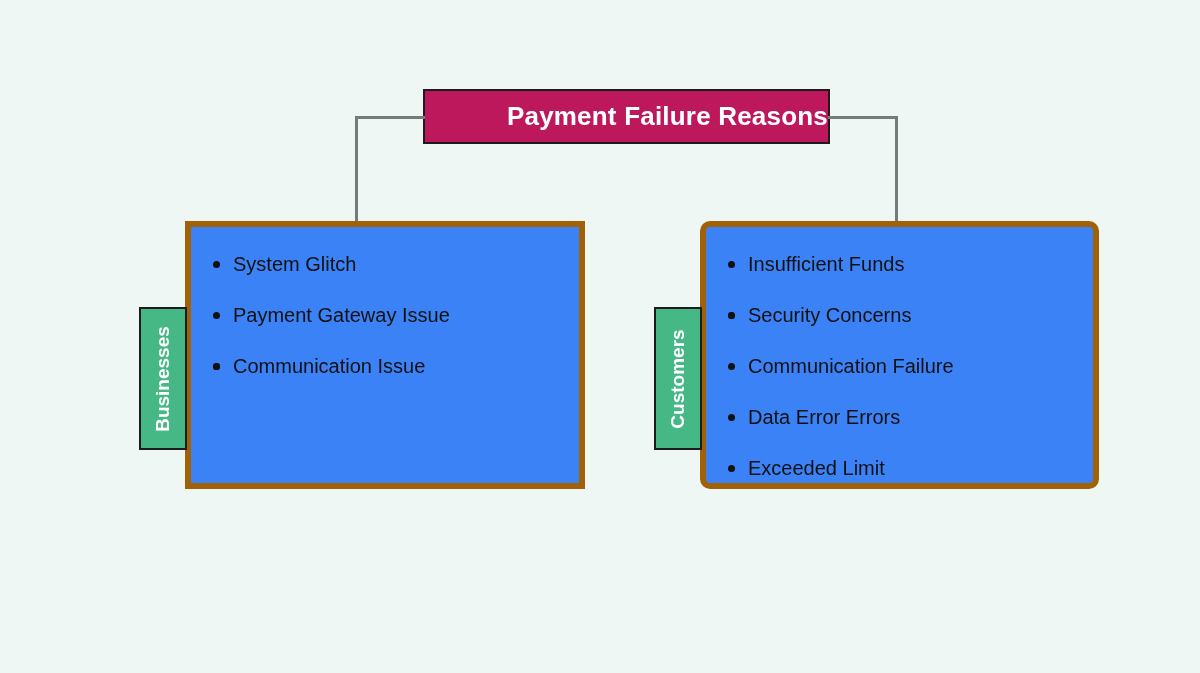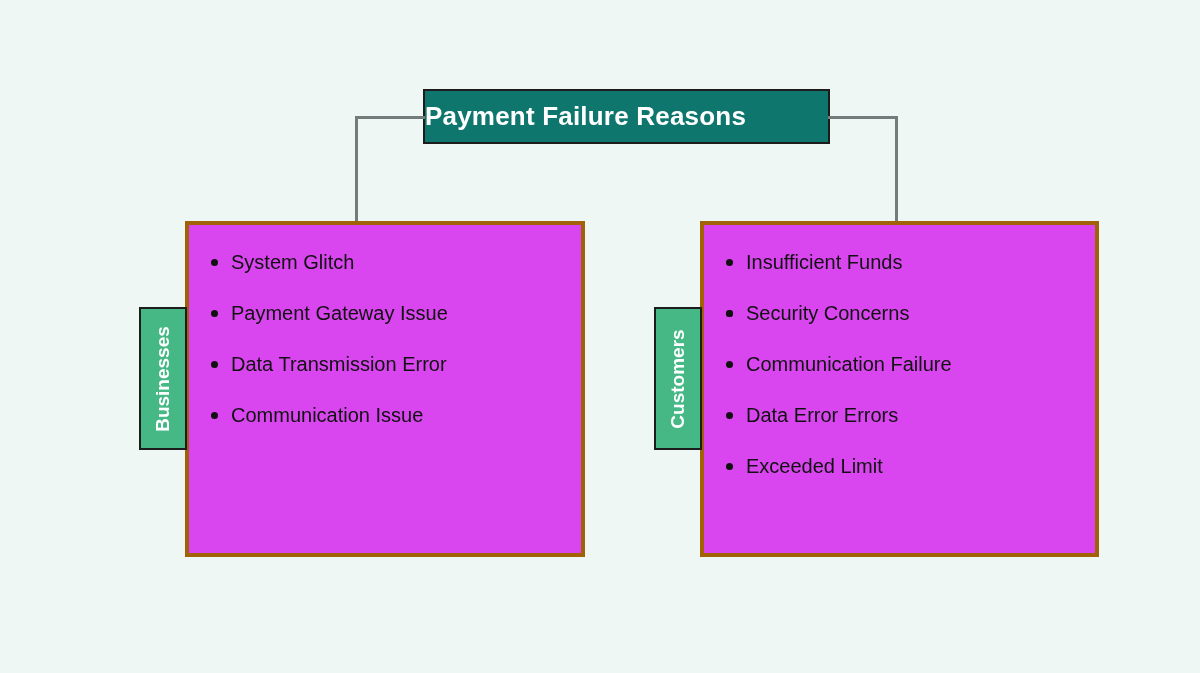--- a/index.html
+++ b/index.html
@@ -20,26 +20,26 @@
     height: 673px;
   }
 
   
   .title-box {
     position: absolute;
     left: 423px;
     top: 89px;
     width: 407px;
     height: 55px;
-    background: #0f766e;
+    background: #be185d;
     border: 2px solid #1c1c1c;
     box-sizing: border-box;
     display: flex;
     align-items: center;
-    justify-content: flex-start;
+    justify-content: flex-end;
   }
   .title-text {
     color: #ffffff;
     font-size: 26px;
     font-weight: bold;
     letter-spacing: 0.2px;
     white-space: nowrap;
   }
 
   
@@ -54,27 +54,27 @@
   #conn-left-h  { left: 355px; top: 116px; width: 70px; }
   #conn-left-v  { left: 355px; top: 116px; height: 106px; }
   
   #conn-right-h { left: 828px; top: 116px; width: 70px; }
   #conn-right-v { left: 895px; top: 116px; height: 106px; }
 
   
   .panel {
     position: absolute;
     top: 221px;
-    height: 336px;
-    background: #d946ef;
-    border: 4px solid #a16207;
+    height: 268px;
+    background: #3b82f6;
+    border: 6px solid #a16207;
     box-sizing: border-box;
   }
   #panel-businesses { left: 185px; width: 400px; }
-  #panel-customers  { left: 700px; width: 399px; }
+  #panel-customers  { left: 700px; width: 399px; border-radius: 10px; }
 
   .panel-list {
     margin: 0;
     padding: 26px 18px 0 42px;
     list-style: none;
   }
   .panel-list li {
     position: relative;
     font-size: 20px;
     color: #111111;
@@ -135,21 +135,20 @@
       <li>
         <span class="bullet"></span>
         <span>System Glitch</span>
       </li>
       <li>
         <span class="bullet"></span>
         <span>Payment Gateway Issue</span>
       </li>
       <li>
         <span class="bullet"></span>
-        <span>Data Transmission Error</span>
       </li>
       <li>
         <span class="bullet"></span>
         <span>Communication Issue</span>
       </li>
     </ul>
   </div>
 
   <div class="panel" id="panel-customers">
     <ul class="panel-list">

